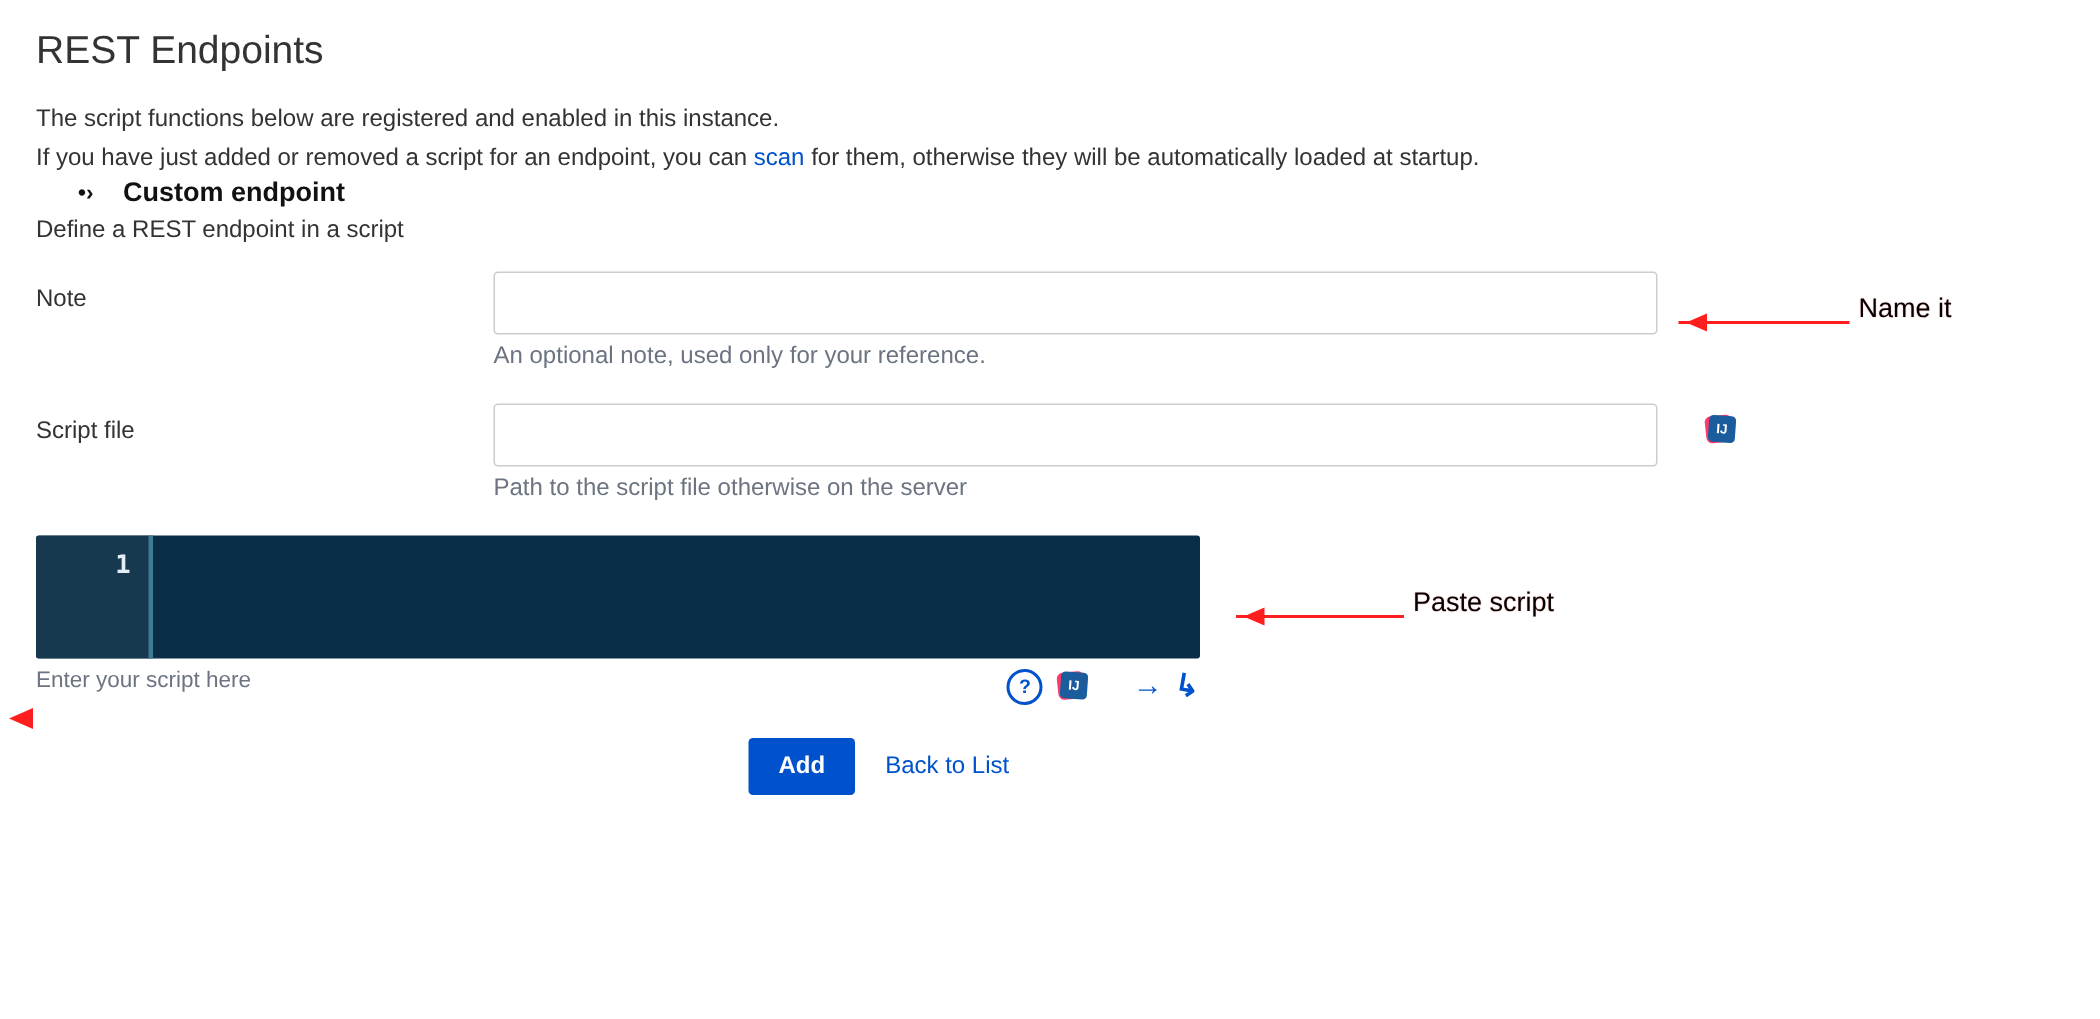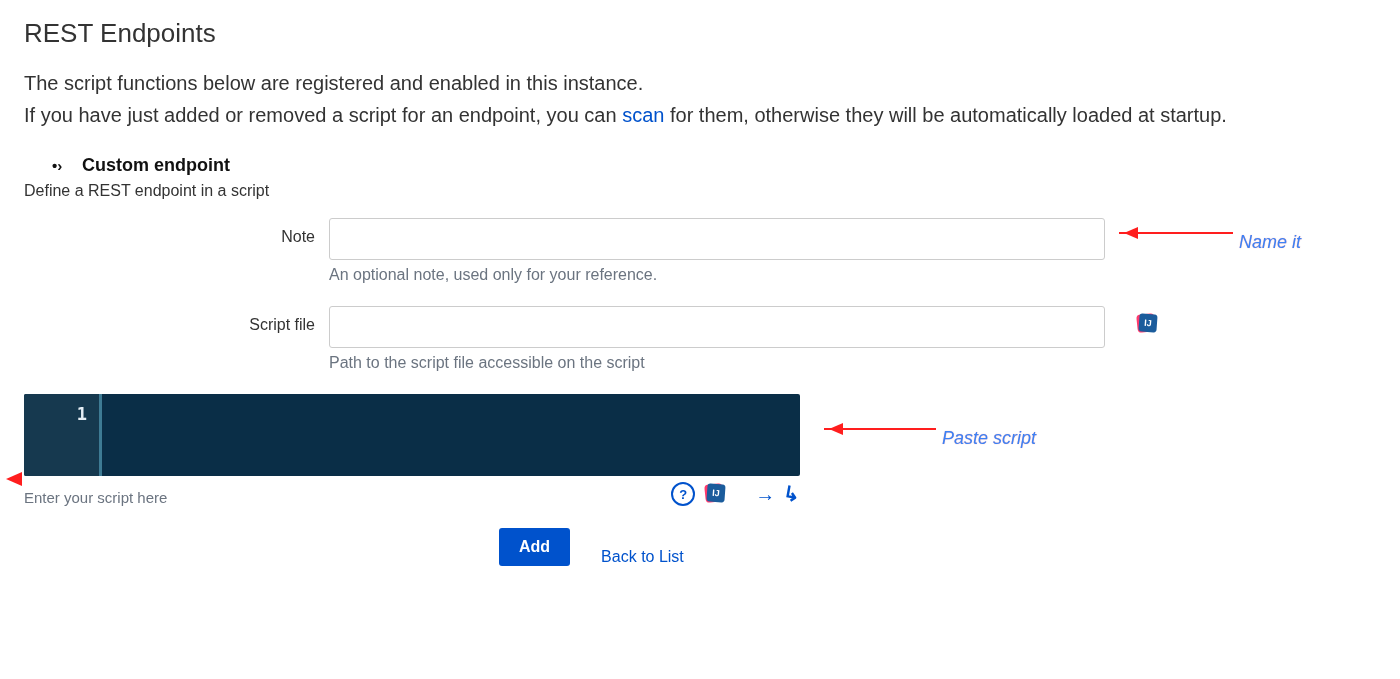--- a/index.html
+++ b/index.html
@@ -1,46 +1,46 @@
 <!DOCTYPE html>
 <html><head>
 <meta charset="utf-8">
 <style>
   html,body{margin:0;padding:0;font-family:Arial,Helvetica,sans-serif;font-size:15px;color:#333;background:#fff}
   .page{position:relative;width:1400px;height:679px;box-sizing:border-box;padding:18px 24px}
   h1{margin:0 0 18px 0;font-size:26px;font-weight:400;color:#333}
-  .intro{font-size:20px;color:#333;line-height:1.6;margin-bottom:24px}
+  .intro{font-size:16px;color:#333;line-height:1.6;}
   .intro a{color:#0052cc;text-decoration:none}
   .section{display:flex;align-items:flex-start;margin-bottom:6px;margin-left:28px}
   .section .glyph{width:30px;font-weight:900;font-size:15px;color:#111;padding-top:2px}
   .section .title{font-weight:700;font-size:18px;color:#111}
   .subtitle{font-size:16px;color:#333;margin-bottom:18px}
 
   .form{margin-left:0}
   .row{display:flex;align-items:flex-start;margin-bottom:4px}
-  .label{width:305px;text-align:right;padding-right:14px;padding-top:10px;font-size:16px;color:#333;box-sizing:border-box}
+  .label{width:305px;padding-right:14px;padding-top:10px;font-size:16px;color:#333;box-sizing:border-box}
   .field{width:776px;position:relative}
   .help-col{position:relative;flex:0 0 260px}
   input[type=text].txt{width:100%;height:42px;border:1px solid #ccc;border-radius:3px;padding:4px 8px;box-sizing:border-box;font-size:15px;color:#333;background:#fff}
   .help{font-size:16px;color:#6b7480;margin:6px 0 18px 0}
 
   .code-editor{width:100%;height:82px;background:#0a2e47;display:flex;position:relative;border-radius:2px;overflow:hidden}
   .gutter{width:78px;background:#16394f;color:#e5eef5;font-family:Consolas,Menlo,monospace;font-size:17px;text-align:right;padding:10px 12px 0 0;box-sizing:border-box;font-weight:700;border-right:3px solid #3e7b94}
   .code-body{flex:1}
 
-  .editor-footer{display:flex;justify-content:space-between;align-items:flex-end;margin-top:6px;font-size:15px;color:#6b7480}
+  .editor-footer{display:flex;justify-content:space-between;align-items:flex-start;margin-top:6px;font-size:15px;color:#6b7480}
   .editor-footer .right-icons{display:flex;gap:8px;align-items:center}
   .link{color:#0052cc;font-size:16px}
 
-  .buttons{display:flex;gap:31px;align-items:flex-end;margin-top:22px;margin-left:475px}
+  .buttons{display:flex;gap:20px;align-items:center;margin-top:22px;margin-left:475px}
   .btn-primary{background:#0052cc;color:#fff;border:none;padding:10px 20px;font-size:16px;font-weight:700;border-radius:3px;cursor:pointer}
   .btn-link{color:#0052cc;font-size:16px;text-decoration:none;cursor:pointer}
 
   
-  .anno{position:absolute;display:flex;align-items:flex-start;color:#3b82f6;font-size:18px;font-weight:400;pointer-events:none;font-style:italic}
+  .anno{position:absolute;display:flex;align-items:flex-end;color:#000000;font-size:18px;font-weight:400;pointer-events:none;}
   .arrow-line{height:2px;background:#ff1e1e;position:relative}
   .arrow-line.left-head::before{content:"";position:absolute;left:-1px;top:-5px;border:6px solid transparent;border-right:14px solid #ff1e1e}
   .anno .label-txt{margin-left:6px;white-space:nowrap;text-shadow:0 0 1px rgba(255,30,30,.4)}
 
   
   .stray-arrow{position:absolute;color:#ff1e1e;font-size:18px}
 
   
   .ij-badge{width:24px;height:24px;position:relative;display:inline-block}
   .ij-badge::before{content:"";position:absolute;left:2px;top:2px;width:18px;height:18px;background:#ff3a6d;border-radius:4px;transform:rotate(-6deg)}
@@ -81,21 +81,21 @@
           <div class="arrow-line left-head" style="width:114px"></div>
           <span class="label-txt">Name it</span>
         </div>
       </div>
     </div>
 
     <div class="row">
       <div class="label">Script file</div>
       <div class="field">
         <input type="text" class="txt" value="" style="">
-        <div class="help">Path to the script file accessible on the script</div>
+        <div class="help">Path to the script file otherwise on the server</div>
       </div>
       <div class="help-col">
         <span class="ij-badge" style="position:absolute;left:30px;top:6px"></span>
       </div>
     </div>
 
     <div class="row">
       <div class="field">
         <div class="code-editor">
           <div class="gutter">1</div>

